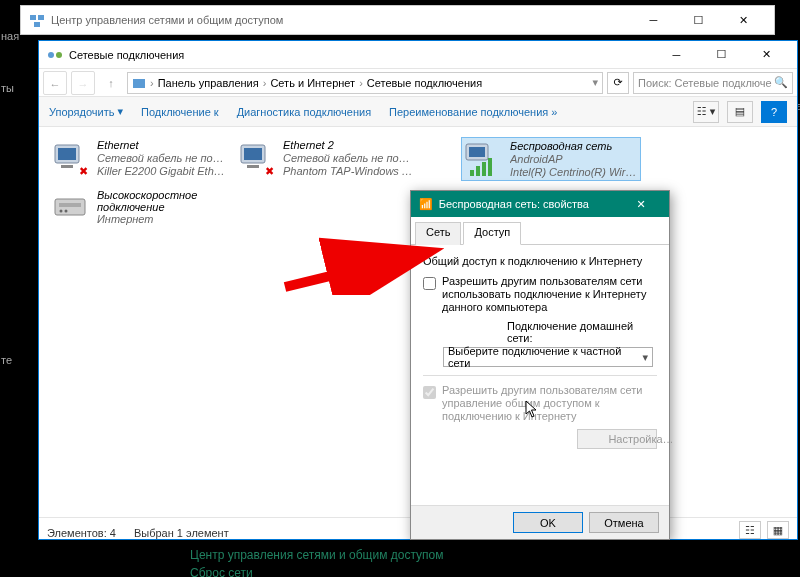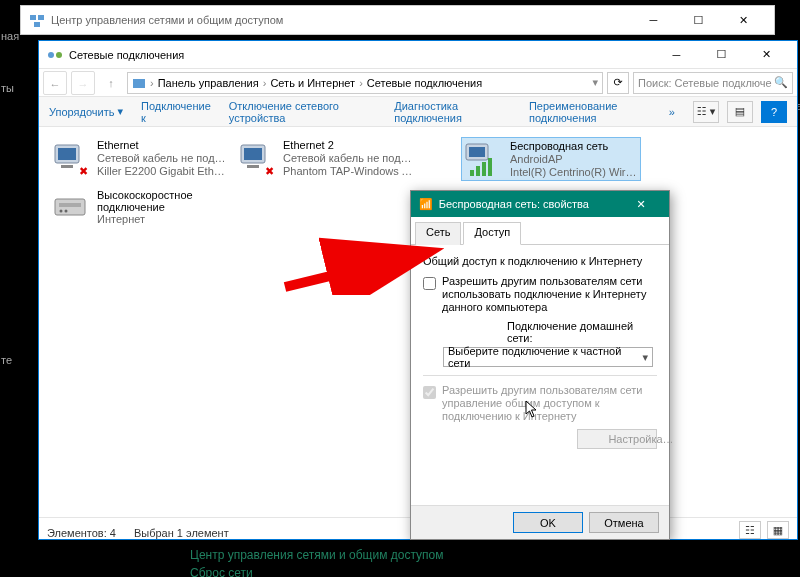--- a/index.html
+++ b/index.html
@@ -21,21 +21,21 @@
   .toolbar { height: 30px; background: #f7f7f7; border-bottom: 1px solid #e5e5e5; display: flex; align-items: center; padding: 0 10px; gap: 18px; color: #1a6db3; }
   .toolbar .tbtn { display: flex; align-items: center; gap: 3px; cursor: default; }
   .toolbar .tright { margin-left: auto; display: flex; gap: 8px; }
   .tright .ibtn { width: 26px; height: 22px; border: 1px solid #ccc; display: flex; align-items: center; justify-content: center; color: #333; }
   .content { position: relative; padding: 10px; height: 390px; }
   .conns { display: flex; flex-wrap: wrap; gap: 6px; }
   .conn { width: 180px; height: 44px; display: flex; align-items: flex-start; gap: 6px; padding: 2px; }
   .conn.sel { background: #cde6f7; border: 1px solid #7abdef; margin-left: 40px; }
   .conn .cicon { width: 40px; height: 40px; position: relative; }
   .conn .cinfo { flex: 1; overflow: hidden; }
-  .conn .cinfo div { white-space: nowrap; overflow: hidden; text-overflow: ellipsis; line-height: 13px; }
+  .conn .cinfo div { white-space: nowrap; overflow: hidden; text-overflow: ellipsis; line-height: 13px; font-style: italic; }
   .conn .cname { color: #000; }
   .conn .cstat { color: #666; }
   .statusbar { height: 22px; border-top: 1px solid #e5e5e5; display: flex; align-items: flex-end; padding: 0 8px; gap: 18px; color: #333; }
   .statusbar .sbright { margin-left: auto; display: flex; gap: 6px; }
   .sbicn { width: 22px; height: 18px; border: 1px solid #ccc; display: flex; align-items: center; justify-content: center; }
   .dialog { position: absolute; left: 410px; top: 190px; width: 260px; height: 350px; background: #fff; border: 1px solid #888; box-shadow: 2px 3px 12px rgba(0,0,0,.4); }
   .dlgtitle { height: 26px; background: #008272; color: #fff; display: flex; align-items: center; padding: 0 8px; font-size: 12px; }
   .dlgtitle .dclose { margin-left: auto; width: 40px; text-align: center; }
   .tabs { height: 24px; display: flex; border-bottom: 1px solid #ccc; padding-left: 4px; margin-top: 4px; }
   .tab { padding: 3px 10px; border: 1px solid #ccc; border-bottom: none; background: #f0f0f0; margin-right: 2px; position: relative; top: 1px; }
@@ -121,23 +121,20 @@
       <span style="margin-left:auto">🔍</span>
     </div>
   </div>
 
   <div class="toolbar">
     <div class="tbtn"><span>Упорядочить</span> ▾</div>
     <div class="tbtn">
         <span>Подключение к</span>
       </div>
     <div class="tbtn">
-        <span>Отключение сетевого устройства</span>
-      </div>
-    <div class="tbtn">
         <span>Диагностика подключения</span>
       </div>
     <div class="tbtn"><span>Переименование подключения</span> »</div>
     <div class="tright">
       <div class="ibtn">☷ ▾</div>
       <div class="ibtn">▤</div>
       <div class="ibtn" style="background:#0078d7;color:#fff;border-color:#0078d7">?</div>
     </div>
   </div>
 

